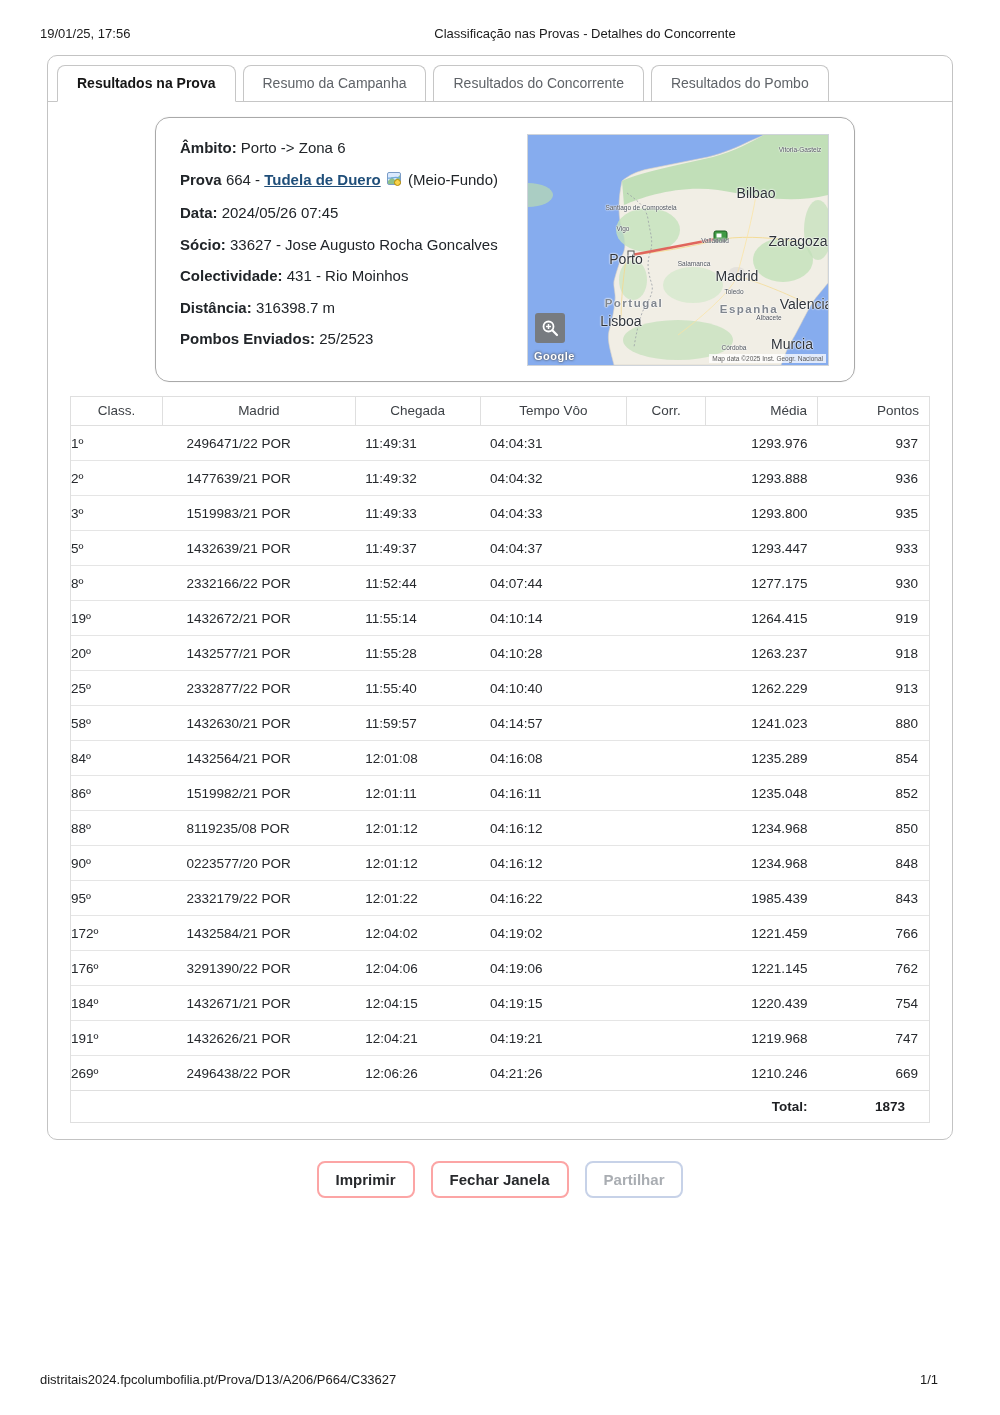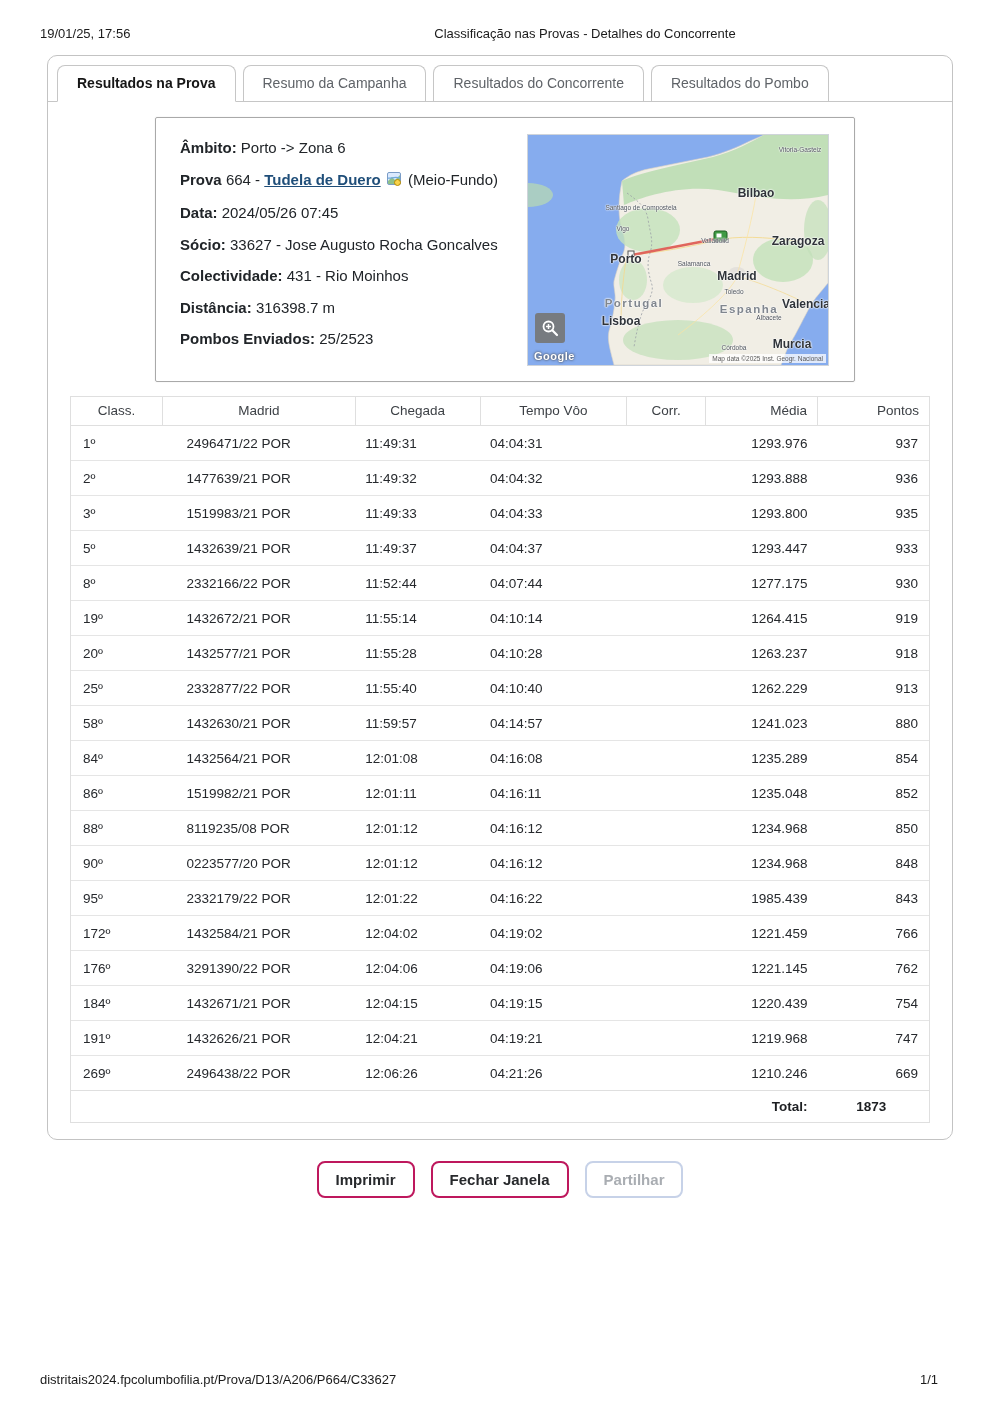--- a/index.html
+++ b/index.html
@@ -39,42 +39,42 @@
     cursor: pointer; white-space: nowrap;
   }
   .tab.active {
     color: #161616; font-weight: bold;
     position: relative; margin-bottom: -1px; padding-bottom: 10px;
     border-bottom: 1px solid #fff;
   }
   
   .info-box {
     margin: 15px 0 14px 107px; width: 700px; min-height: 255px;
-    border: 1px solid #a9a9a9; border-radius: 2px;
+    border: 1px solid #a9a9a9; border-radius: 14px;
     padding: 17px 26px 16px 24px;
     display: flex; justify-content: space-between;
     box-shadow: 0 0 0 1px rgba(0,0,0,0.02);
   }
   .info-lines { display: flex; flex-direction: column; gap: 14.5px; font-size: 15px; padding-top: 4px; }
   .info-lines b { font-weight: bold; }
   .prova-link { color: #1f4e79; font-weight: bold; text-decoration: underline; cursor: pointer; }
   .map-link-icon { display:inline-block; vertical-align: -2px; margin: 0 2px; }
   
   .map {
     position: relative; width: 300px; height: 230px; overflow: hidden;
     background: #86acee; flex: none; outline: 1px solid #cfd4da;
   }
   .map svg.geo { position: absolute; inset: 0; }
   .place {
     position: absolute; transform: translate(-50%, -50%);
     font-size: 7px; color: #4d525a; white-space: nowrap;
     text-shadow: 0 0 2px #fff, 0 0 2px #fff, 0 0 1px #fff; z-index: 2;
   }
   .place.tiny { font-size: 6.5px; }
-  .place.city { font-size: 12px; font-weight: bold; color: #2f3339; }
+  .place.city { font-size: 14px; font-weight: normal; color: #2f3339; }
   .place.country { font-size: 11.5px; font-weight: bold; color: #80868e; letter-spacing: 1.5px; }
   .map-zoom-btn {
     position: absolute; left: 7px; bottom: 22px; width: 30px; height: 30px;
     background: rgba(118,118,118,0.92); border: none; border-radius: 3px;
     display: flex; align-items: center; justify-content: center; cursor: pointer; z-index: 3;
   }
   .google-mark {
     position: absolute; left: 6px; bottom: 3px; z-index: 3;
     font-size: 11px; font-weight: bold; color: #fff; letter-spacing: 0.5px;
     text-shadow: 0 0 2px rgba(68,68,68,0.9), 0 0 3px rgba(68,68,68,0.6);
@@ -95,36 +95,36 @@
   .results col.c-anilha { width: 193px; }
   .results col.c-chegada{ width: 125px; }
   .results col.c-tempo  { width: 147px; }
   .results col.c-corr   { width: 79px; }
   .results col.c-media  { width: 112px; }
   .results col.c-pontos { width: 112px; }
   .results thead th.num, .results td.num { text-align: right; }
   .results tbody td {
     border-top: 1px solid #e5e5e5; padding: 9.5px 10px; color: #26292d;
   }
-  .results tbody td:first-child { border-left: 1px solid #dfdfdf; padding-left: 12px; margin-left: 43px; }
+  .results tbody td:first-child { border-left: 1px solid #dfdfdf; padding-left: 0; margin-left: 43px; }
   .results tbody td:last-child  { border-right: 1px solid #dfdfdf; padding-right: 11px; }
   .results tbody td.anilha { padding-left: 24px; }
   .results tfoot td {
     border: 1px solid #dfdfdf; border-left: 1px solid #dfdfdf;
     padding: 8px 10px; font-weight: bold; color: #1d1f22;
   }
   .results tfoot td.blank { border-right: none; }
   .results tfoot td.total-label { border-left: none; border-right: none; text-align: right; }
-  .results tfoot td.total-value { border-left: none; text-align: center; padding-right: 14px; }
+  .results tfoot td.total-value { border-left: none; text-align: right; padding-right: 24px; }
   
   .actions { display: flex; justify-content: center; gap: 16px; margin-top: 21px; }
   .btn {
     font-family: "Liberation Sans", sans-serif;
     font-size: 15px; font-weight: bold; color: #27292c;
-    background: #fff; border: 2px solid #be185d; border-radius: 8px;
+    background: #fff; border: 2px solid #fca5a5; border-radius: 8px;
     padding: 8px 17px; cursor: pointer;
   }
   .btn.disabled { color: #a9adb2; border-color: #c7d2e8; cursor: default; }
 </style>
 </head>
 <body>
 
 <div class="print-header">
   <span class="dt">19/01/25, 17:56</span>
   <span class="title">Classificação nas Provas - Detalhes do Concorrente</span>

